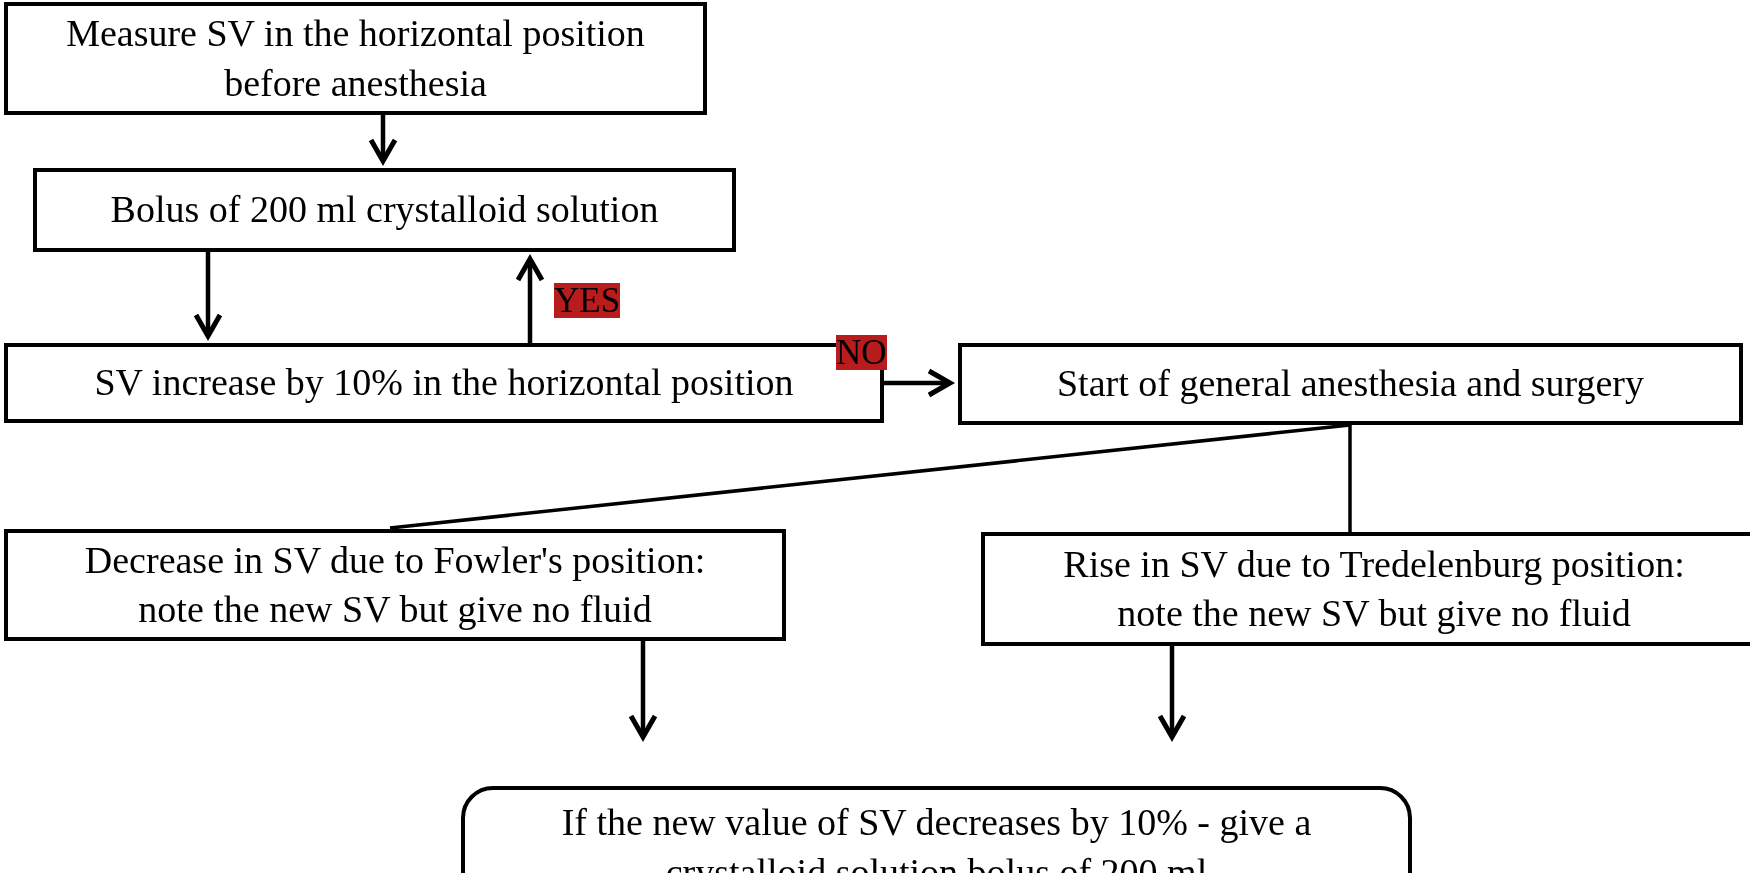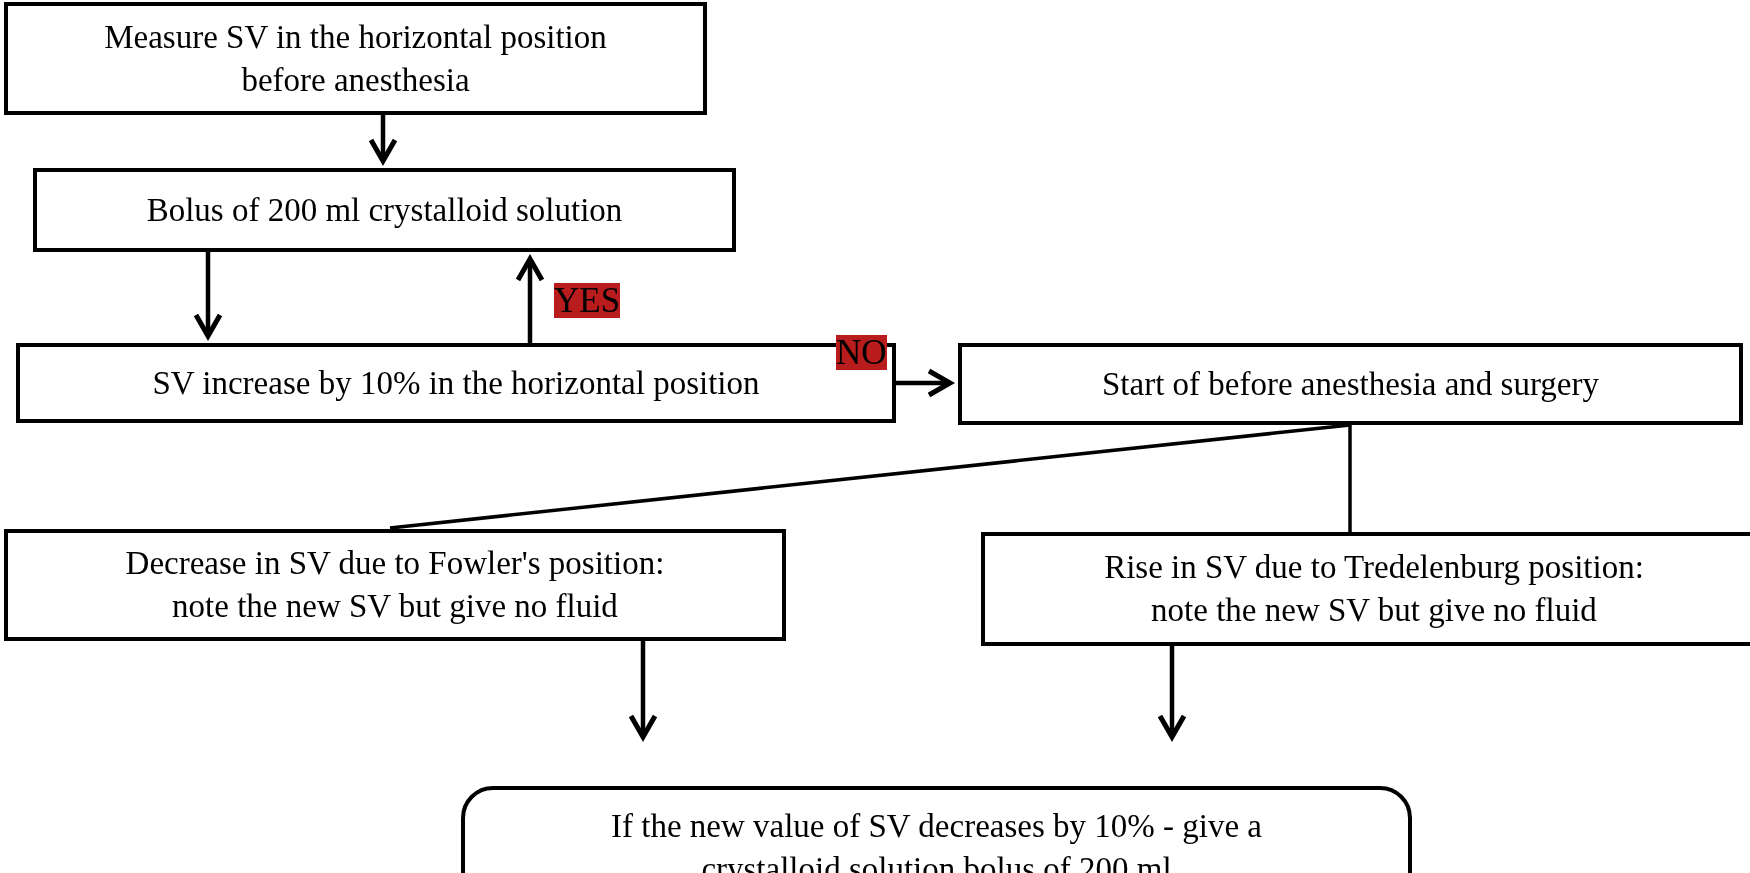--- a/index.html
+++ b/index.html
@@ -18,21 +18,21 @@
   }
   .node {
     position: absolute;
     box-sizing: border-box;
     border: 4px solid #000000;
     background: #ffffff;
     display: flex;
     align-items: center;
     justify-content: center;
     text-align: center;
-    font-size: 33px;
+    font-size: 38px;
     line-height: 1.3;
     white-space: pre-line;
     padding: 2px 21px;
   }
   .edge-label {
     position: absolute;
     font-size: 35px;
     line-height: 1;
     background: #b91c1c;
   }
@@ -77,23 +77,23 @@
     <line class="shaft" x1="643" y1="641" x2="643" y2="737" marker-end="url(#vhead)"></line>
 
     <line class="shaft" x1="1172" y1="646" x2="1172" y2="737" marker-end="url(#vhead)"></line>
   </svg>
 
   <div class="node" style="left:4px; top:2px; width:703px; height:113px;">Measure SV in the horizontal position
 before anesthesia</div>
 
   <div class="node" style="left:4px; top:168px; width:703px; height:84px;margin-left:29px;">Bolus of 200 ml crystalloid solution</div>
 
-  <div class="node" style="left:4px; top:343px; width:880px; height:80px;margin-left:12px;">SV increase by 10% in the horizontal position</div>
+  <div class="node" style="left:4px; top:343px; width:880px; height:80px;">SV increase by 10% in the horizontal position</div>
 
-  <div class="node" style="left:958px; top:343px; width:785px; height:82px;">Start of before anesthesia and surgery</div>
+  <div class="node" style="left:958px; top:343px; width:785px; height:82px;">Start of general anesthesia and surgery</div>
 
   <div class="node" style="left:4px; top:529px; width:782px; height:112px;text-align:center;">Decrease in SV due to Fowler's position:
 note the new SV but give no fluid</div>
 
   <div class="node" style="left:957px; top:532px; width:786px; height:114px;margin-left:24px;">Rise in SV due to Tredelenburg position:
 note the new SV but give no fluid</div>
 
   <div class="node" style="left:461px; top:786px; width:951px; height:123px;border-radius:32px;">If the new value of SV decreases by 10% - give a
 crystalloid solution bolus of 200 ml</div>
 

